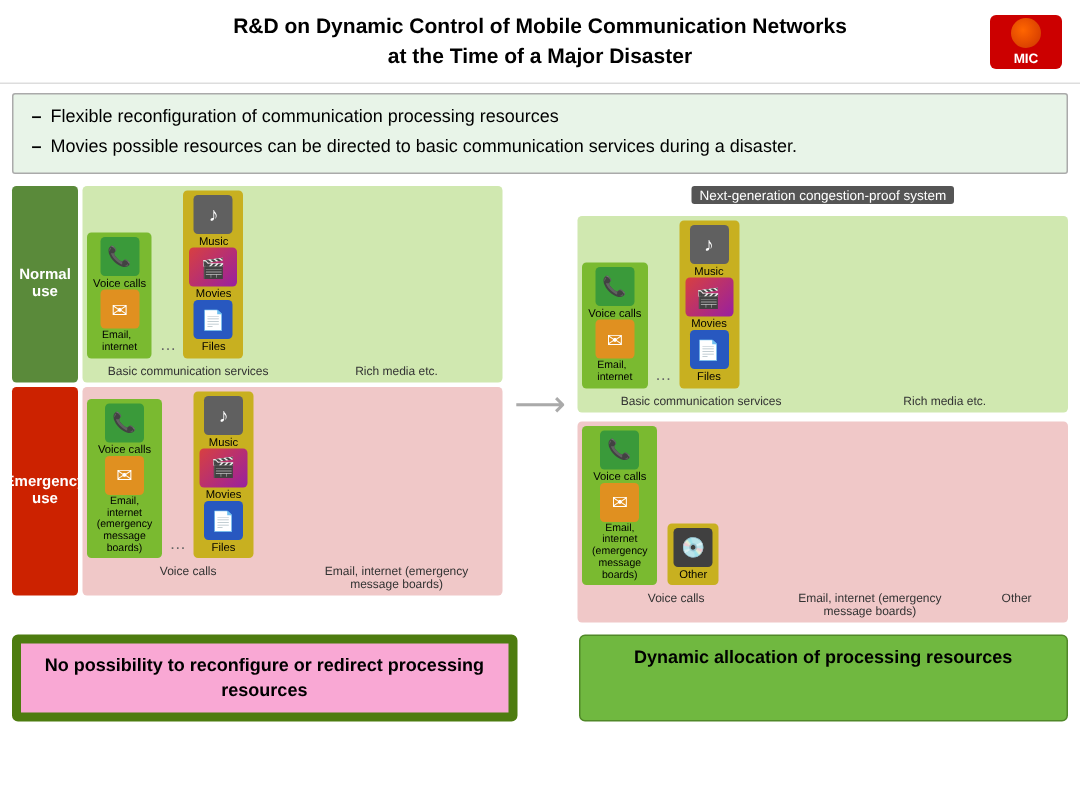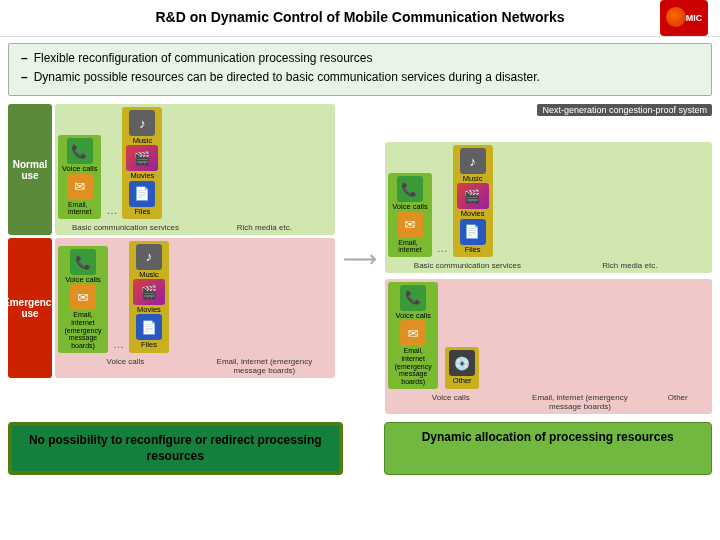--- a/index.html
+++ b/index.html
@@ -31,21 +31,21 @@
     .header-logo {
       position: absolute;
       right: 12px;
       top: 50%;
       transform: translateY(-50%);
       width: 48px;
       height: 36px;
       background: #cc0000;
       border-radius: 4px;
       display: flex;
-      flex-direction: row;
+      flex-direction: column;
       align-items: center;
       justify-content: center;
       color: white;
       font-size: 9px;
       font-weight: bold;
     }
     .logo-circle {
       width: 20px;
       height: 20px;
       border-radius: 50%;
@@ -81,23 +81,23 @@
     .banner {
       flex: 1;
       padding: 6px 10px;
       border-radius: 4px;
       font-size: 12px;
       font-weight: bold;
       text-align: center;
       line-height: 1.4;
     }
     .banner-orange {
-      background: #15803d;
+      background: #f9a8d4;
       color: #000;
-      border: 4px solid #4d7c0f;
+      border: 6px solid #4d7c0f;
     }
     .banner-green {
       background: #70b840;
       color: #000;
       border: 1px solid #508828;
       margin-left: 33px;
     }
 
     
     .content-area {
@@ -197,55 +197,56 @@
       color: #fff;
       padding: 1px 5px;
       border-radius: 2px;
       align-self: flex-end;
       margin-bottom: 3px;
       white-space: nowrap;
     }
 
     .right-header {
       display: flex;
-      justify-content: flex-end;
-      margin-bottom: 20px;
+      justify-content: center;
+      margin-bottom: 2px;
     }
 
     
     .emerg-email-label {
       font-size: 7px;
       text-align: center;
       max-width: 42px;
       line-height: 1.1;
     }
   </style>
 </head>
 <body>
 
 <div>
 
   <div class="header">
     <div class="header-title">
       <span>R&amp;D on Dynamic Control of Mobile Communication Networks</span><br>
+      <span>at the Time of a Major Disaster</span>
     </div>
     <div class="header-logo">
       <div class="logo-circle"></div>
       <span>MIC</span>
     </div>
   </div>
 
   <div class="bullets">
     <div class="bullet-item">
       <span class="bullet-dash">–</span>
       <span>Flexible reconfiguration of communication processing resources</span>
     </div>
     <div class="bullet-item">
       <span class="bullet-dash">–</span>
-      <span>Dynamic possible resources can be directed to basic communication services during a disaster.</span>
+      <span>Movies possible resources can be directed to basic communication services during a disaster.</span>
     </div>
   </div>
 
   <div class="content-area">
 
     <div class="left-section">
 
       <div class="scenario-row">
         <div class="row-label-box normal" style="font-size:10px;">Normal use</div>
         <div class="services-box" style="background:#d0e8b0;">

